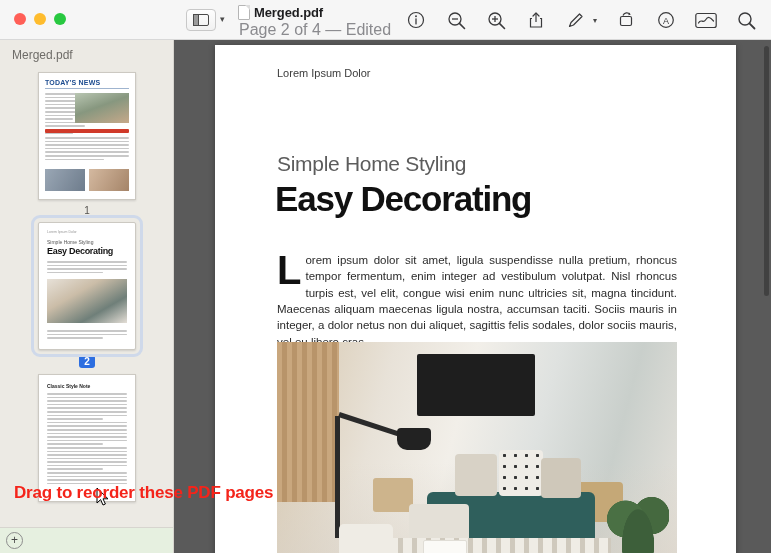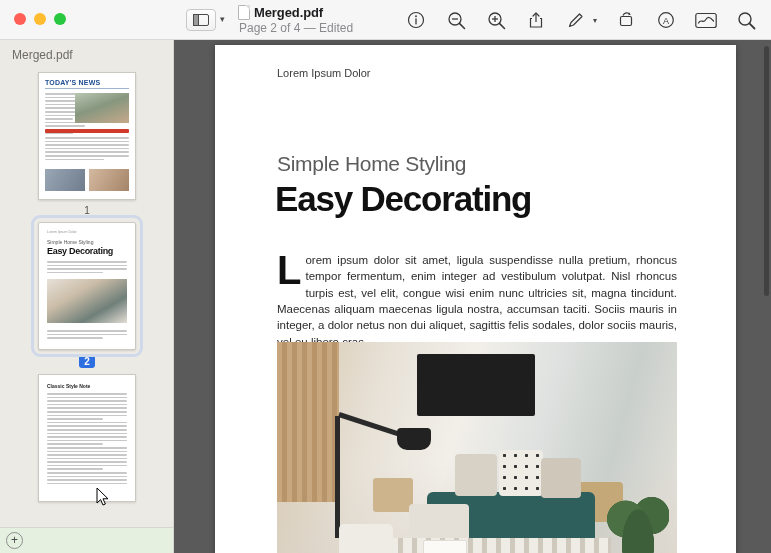--- a/index.html
+++ b/index.html
@@ -65,21 +65,21 @@
     position: absolute; right: -1px; top: -1px;
     border-width: 0 5px 5px 0;
     border-style: solid;
     border-color: transparent #dcdcdc transparent transparent;
   }
   .doc-title {
     font-size: 13px; font-weight: bold; color: #1d1d1f;
     letter-spacing: -0.1px;
   }
   .doc-subtitle {
-    font-size: 12px; color: #8a8a8e; margin-top: 1px; margin-left: 1px;
+    font-size: 16px; color: #8a8a8e; margin-top: 1px; margin-left: 1px;
   }
 
   .toolbar-icons {
     position: absolute; left: 405px; top: 0;
     height: 40px; display: flex; align-items: center; gap: 18px;
   }
   .tb-btn {
     width: 22px; height: 22px;
     display: flex; align-items: center; justify-content: center;
     color: #3a3a3c;
@@ -519,20 +519,21 @@
 
     <svg class="cursor-arrow" viewBox="0 0 14 20">
       <path d="M1 1 L1 16 L4.6 12.6 L7 18 L9.4 17 L7 11.8 L12 11.8 Z" fill="#ffffff" stroke="#000" stroke-width="1"></path>
     </svg>
 
     <div class="sidebar-footer">
       <div class="add-btn">+</div>
     </div>
   </div>
 
+  <div class="overlay-text">Drag to reorder these PDF pages</div>
 
   <div class="main">
     <div class="page">
       <div class="running-head">Lorem Ipsum Dolor</div>
       <div class="pg-sub">Simple Home Styling</div>
       <div class="pg-title">Easy Decorating</div>
       <div class="pg-para">
         <span class="dropcap">L</span><span>orem ipsum dolor sit amet, ligula suspendisse nulla pretium, rhoncus tempor fermentum, enim integer ad vestibulum volutpat. Nisl rhoncus turpis est, vel elit, congue wisi enim nunc ultricies sit, magna tincidunt. Maecenas aliquam maecenas ligula nostra, accumsan taciti. Sociis mauris in integer, a dolor netus non dui aliquet, sagittis felis sodales, dolor sociis mauris, vel eu libero cras.</span>
       </div>
       <div class="pg-photo">

